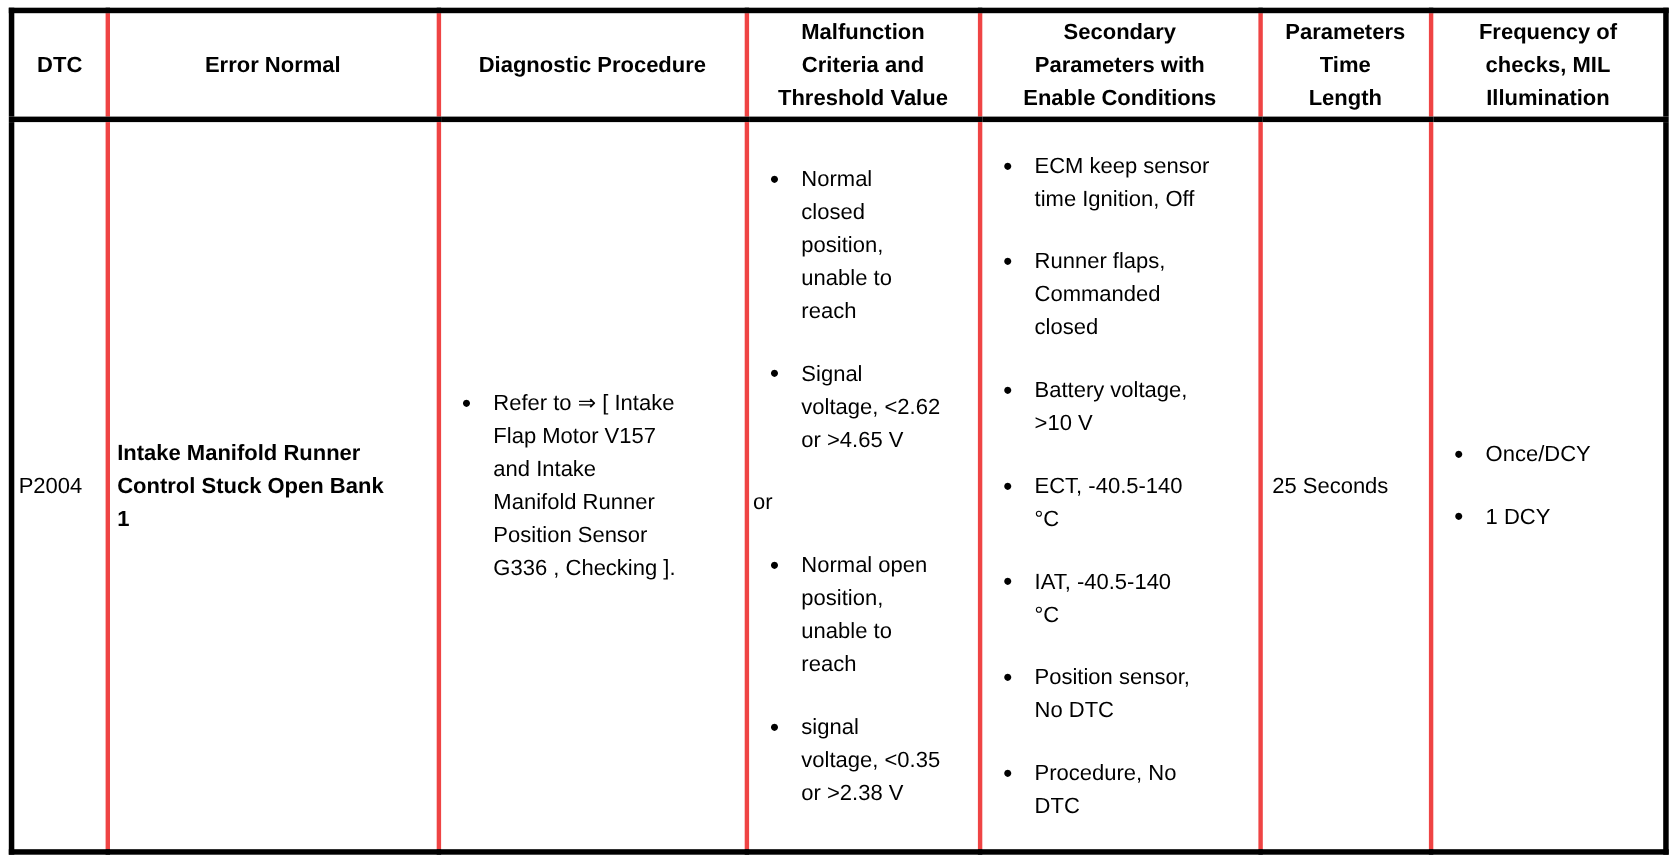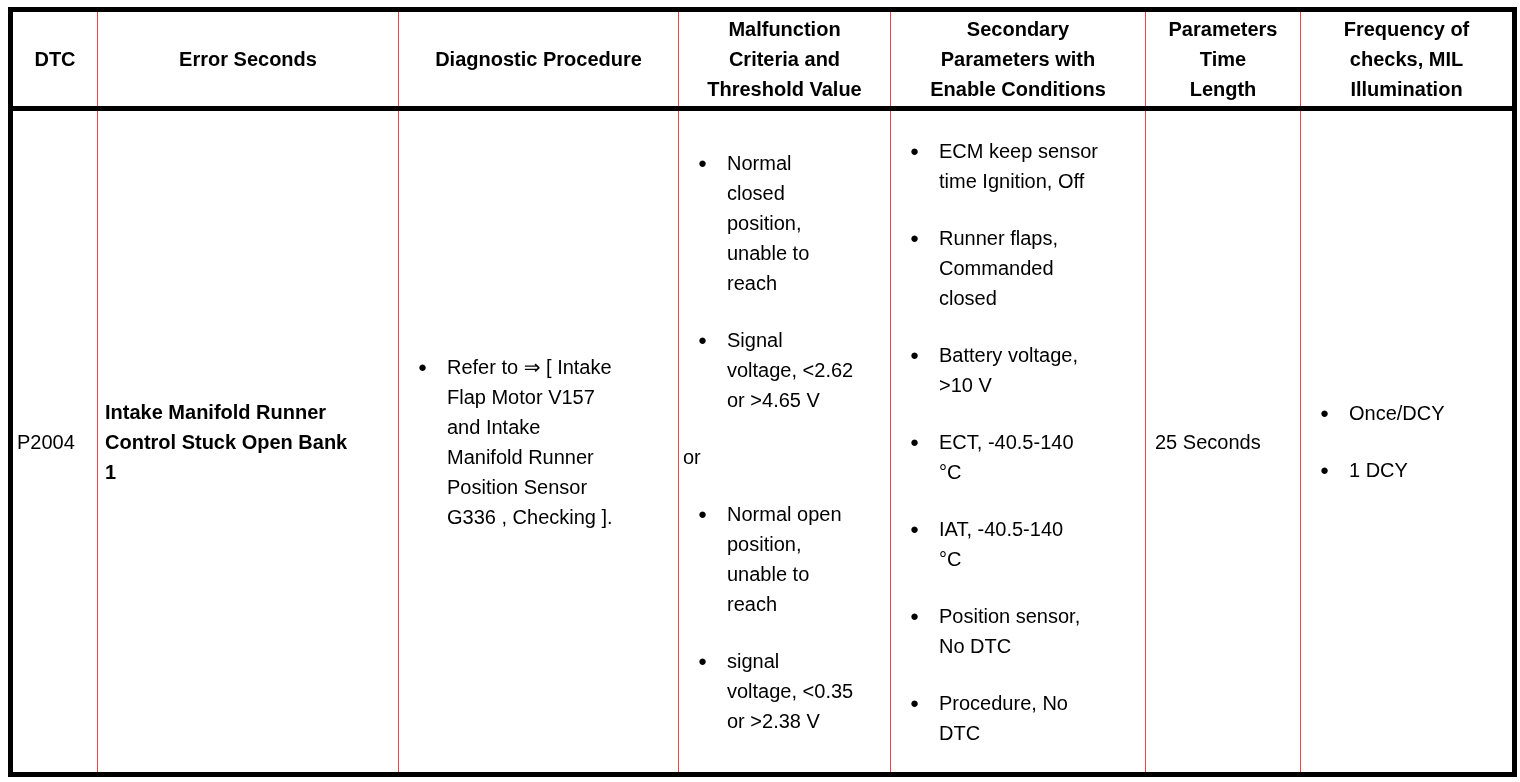--- a/index.html
+++ b/index.html
@@ -18,21 +18,21 @@
   }
   table.dtc-table {
     border-collapse: collapse;
     table-layout: fixed;
     width: 1504px;
     height: 770px;
     border: 5px solid #000000;
     background: #ffffff;
   }
   th, td {
-    border: 1px solid #ef4444;
+    border: 4px solid #ef4444;
     font-size: 20px;
     line-height: 30px;
     vertical-align: middle;
     overflow: hidden;
     padding: 0;
   }
   th {
     font-weight: bold;
     text-align: center;
     white-space: pre-line;
@@ -67,21 +67,21 @@
       <col style="width:301px">
       <col style="width:280px">
       <col style="width:212px">
       <col style="width:255px">
       <col style="width:155px">
       <col style="width:214px">
     </colgroup>
     <thead>
       <tr>
         <th>DTC</th>
-        <th>Error Seconds</th>
+        <th>Error Normal</th>
         <th>Diagnostic Procedure</th>
         <th>Malfunction
 Criteria and
 Threshold Value</th>
         <th>Secondary
 Parameters with
 Enable Conditions</th>
         <th>Parameters
 Time
 Length</th>

